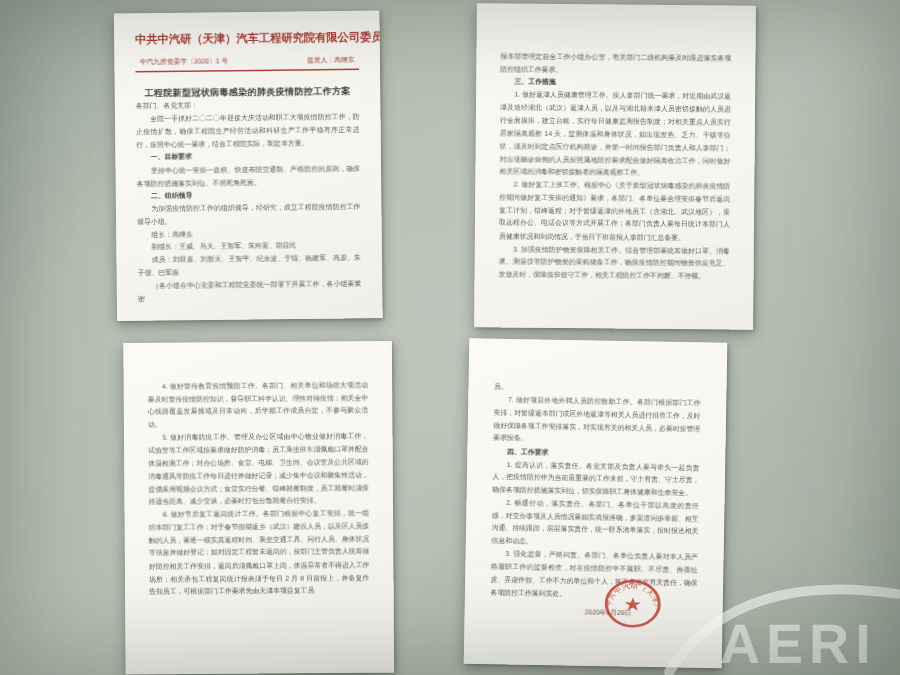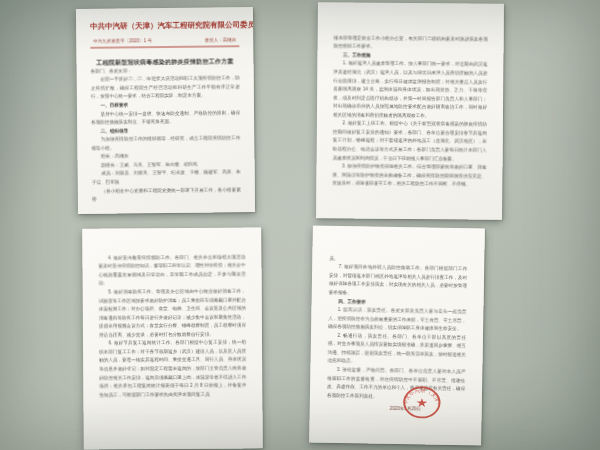--- a/index.html
+++ b/index.html
@@ -109,14 +109,22 @@
           <path id="sealArc" d="M 8 34 A 22 22 0 1 1 52 34" fill="none"></path>
           <text font-size="7.5" fill="#c23a2e" letter-spacing="0.5" font-family="Liberation Sans, sans-serif">
             <textPath href="#sealArc">中共中汽研（天津）汽车工程研究院有限公司委员会</textPath>
           </text>
           <text x="30" y="38" text-anchor="middle" font-size="21" fill="#c23a2e">★</text>
         </g>
       </svg>
     </div>
   </div>
 
+  <div class="watermark">
+    <svg viewBox="0 0 172 84" width="172" height="84">
+      <g opacity="0.55" fill="none" stroke="#ffffff">
+        <path d="M 18 82 Q 62 14 170 30" stroke-width="6.5" stroke-linecap="round"></path>
+      </g>
+      <text x="52" y="76" font-family="Liberation Sans, sans-serif" font-weight="bold" font-size="37" letter-spacing="4" fill="#ffffff" opacity="0.55">AERI</text>
+    </svg>
+  </div>
 
 </div>
 
 </body></html>

